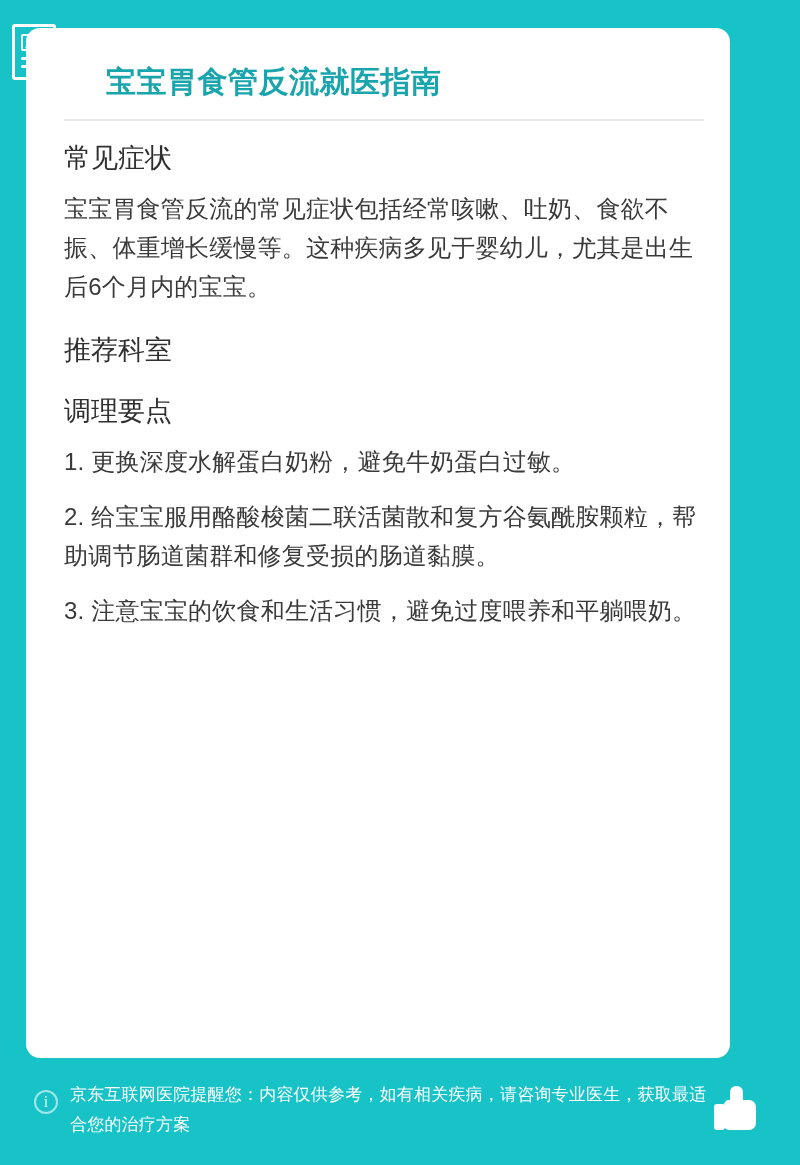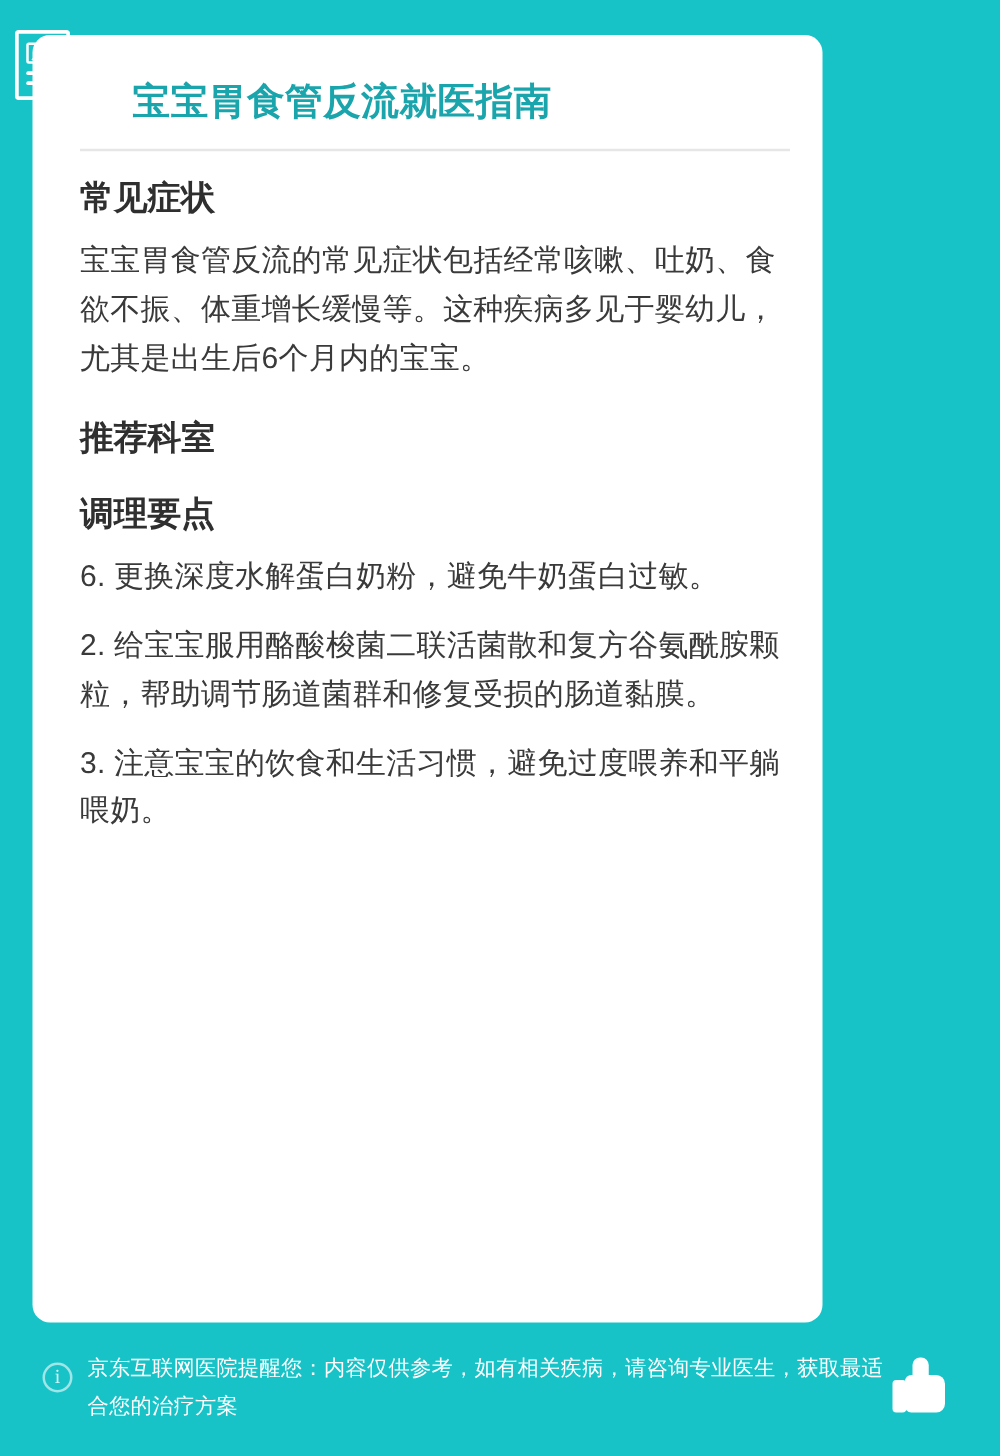--- a/index.html
+++ b/index.html
@@ -17,21 +17,21 @@
     position: relative;
     width: 800px;
     height: 1165px;
     box-sizing: border-box;
     padding: 28px 26px 18px 26px;
   }
   .card {
     position: relative;
     background: #ffffff;
     border-radius: 14px;
-    width: 632px;
+    width: 704px;
     min-height: 1030px;
     box-sizing: border-box;
     padding: 34px 26px 30px 38px;
   }
   .doc-icon {
     position: absolute;
     left: 12px;
     top: 24px;
     width: 52px;
     height: 60px;
@@ -88,21 +88,21 @@
     line-height: 1.3;
   }
   .divider {
     height: 2px;
     background: #e6e6e6;
     margin: 18px 0 20px 0;
   }
   h2.section {
     color: #2f2f2f;
     font-size: 27px;
-    font-weight: bold;
+    font-weight: normal;
     margin: 26px 0 14px 0;
     line-height: 1.3;
   }
   h2.section:first-of-type { margin-top: 4px; }
   p.body {
     color: #3a3a3a;
     font-size: 24px;
     line-height: 1.62;
     margin: 0 0 14px 0;
     letter-spacing: 0.2px;
@@ -207,21 +207,21 @@
     <h1 class="title">宝宝胃食管反流就医指南</h1>
     <div class="divider"></div>
 
     <h2 class="section">常见症状</h2>
     <p class="body">宝宝胃食管反流的常见症状包括经常咳嗽、吐奶、食欲不振、体重增长缓慢等。这种疾病多见于婴幼儿，尤其是出生后6个月内的宝宝。</p>
 
     <h2 class="section">推荐科室</h2>
 
     <h2 class="section">调理要点</h2>
     <ol class="points">
-      <li>6. 更换深度水解蛋白奶粉，避免牛奶蛋白过敏。</li>
+      <li>1. 更换深度水解蛋白奶粉，避免牛奶蛋白过敏。</li>
       <li>2. 给宝宝服用酪酸梭菌二联活菌散和复方谷氨酰胺颗粒，帮助调节肠道菌群和修复受损的肠道黏膜。</li>
       <li>3. 注意宝宝的饮食和生活习惯，避免过度喂养和平躺喂奶。</li>
     </ol>
 
   </div>
 
   <div class="footer">
     <div class="info-icon">i</div>
     <div class="footer-text">京东互联网医院提醒您：内容仅供参考，如有相关疾病，请咨询专业医生，获取最适合您的治疗方案</div>
     <div class="thumb">

